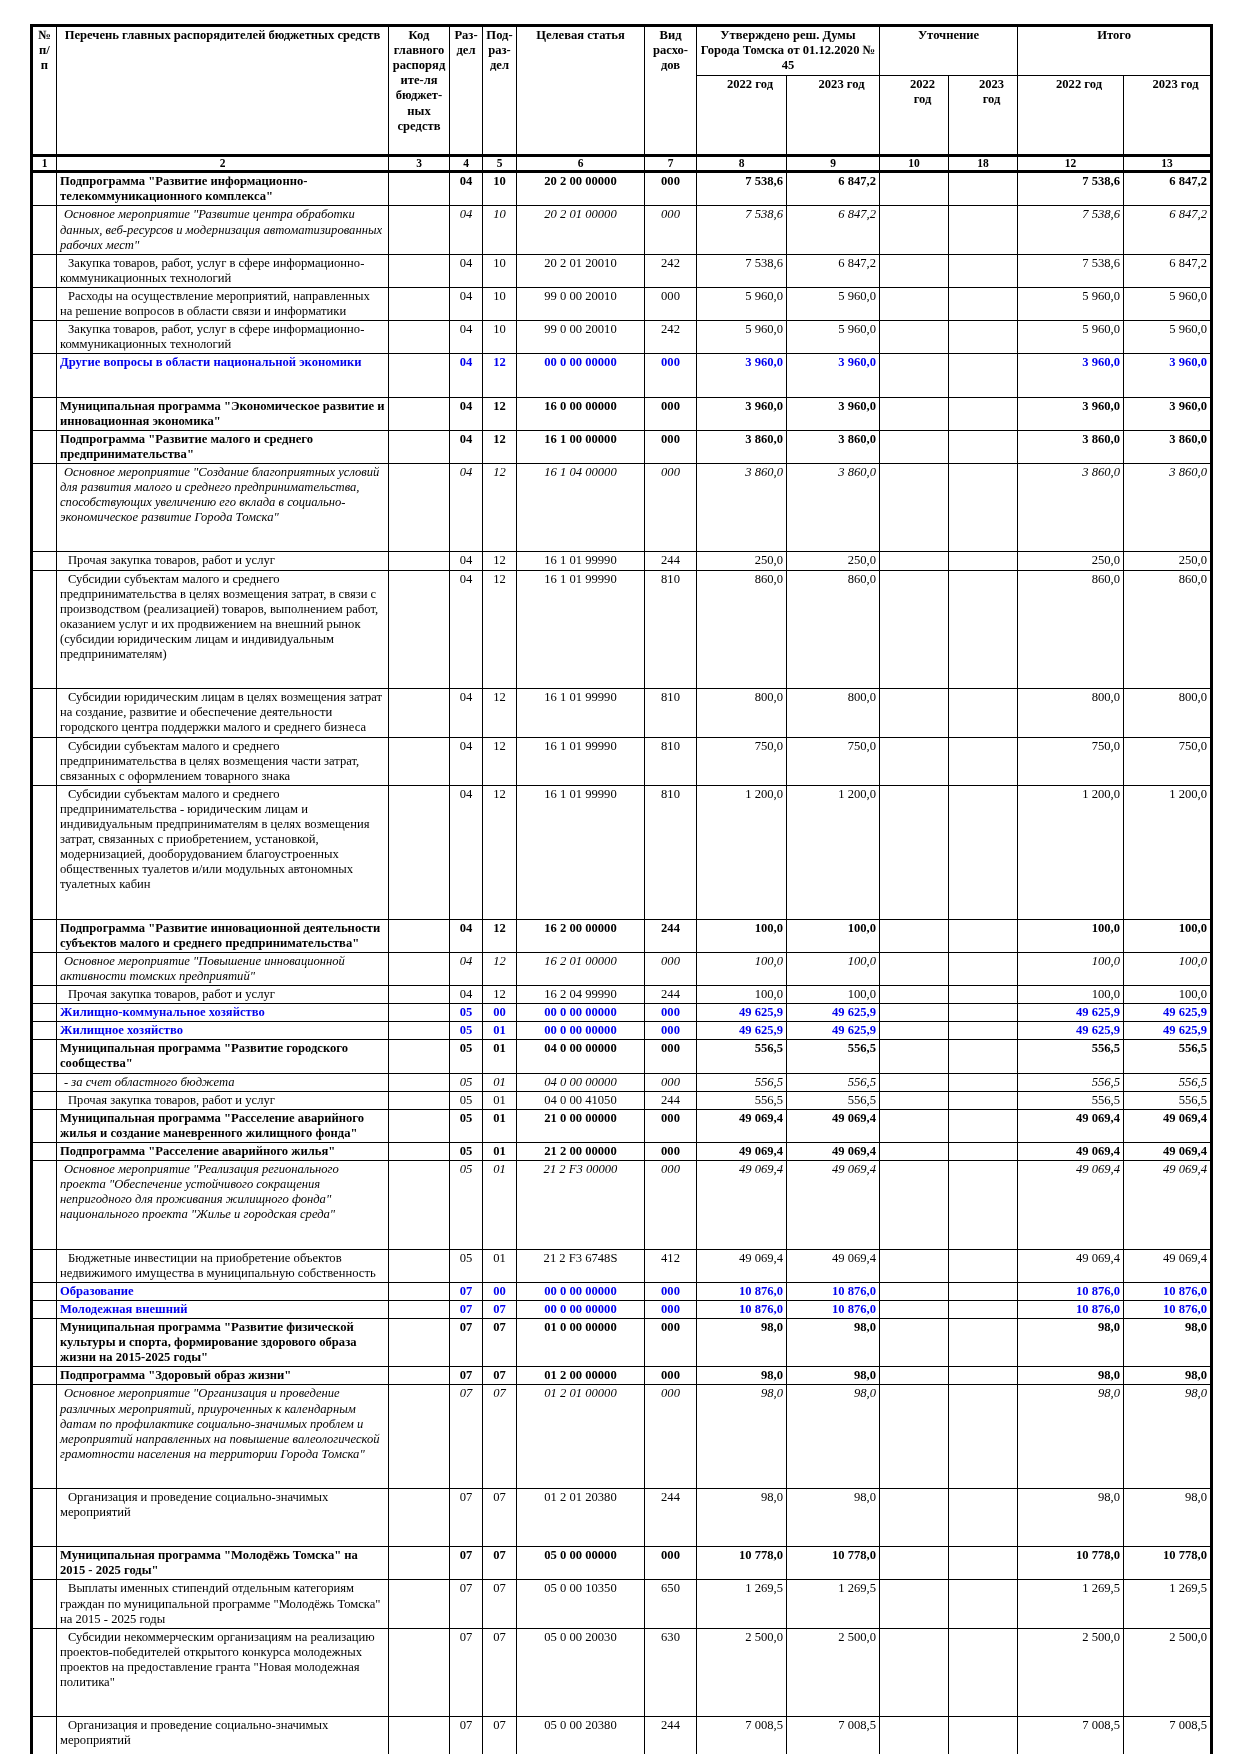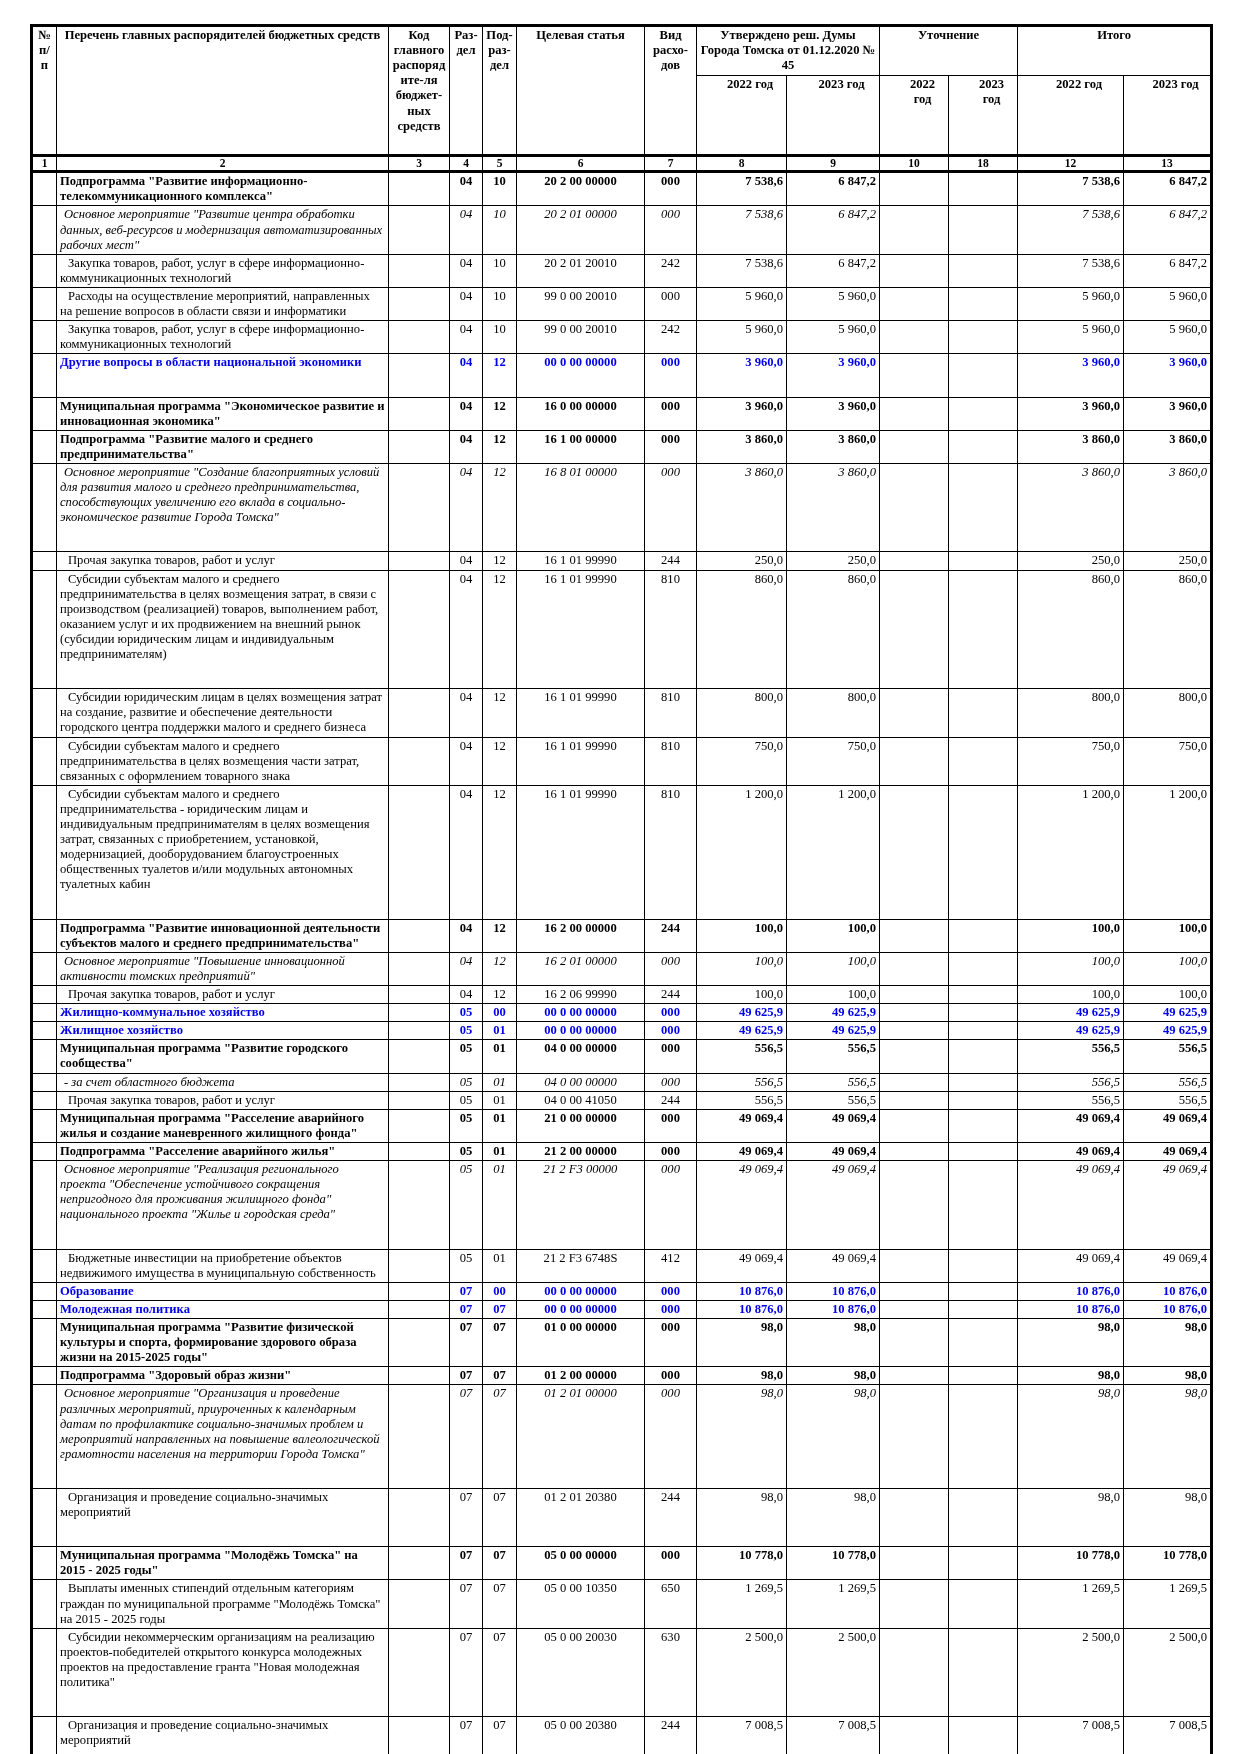--- a/index.html
+++ b/index.html
@@ -239,21 +239,21 @@
           <td class="c-amt"></td>
           <td class="c-amt">3 860,0</td>
           <td class="c-amt">3 860,0</td>
         </tr>
         <tr class="row-italic row-tail">
           <td class="c-num"></td>
           <td class="c-name">Основное мероприятие "Создание благоприятных условий для развития малого и среднего предпринимательства, способствующих увеличению его вклада в социально-экономическое развитие Города Томска"</td>
           <td class="c-code"></td>
           <td class="c-rz">04</td>
           <td class="c-pr">12</td>
-          <td class="c-cs">16 8 01 00000</td>
+          <td class="c-cs">16 1 04 00000</td>
           <td class="c-vr">000</td>
           <td class="c-amt">3 860,0</td>
           <td class="c-amt">3 860,0</td>
           <td class="c-amt"></td>
           <td class="c-amt"></td>
           <td class="c-amt">3 860,0</td>
           <td class="c-amt">3 860,0</td>
         </tr>
         <tr class="row-normal">
           <td class="c-num"></td>
@@ -359,21 +359,21 @@
           <td class="c-amt"></td>
           <td class="c-amt">100,0</td>
           <td class="c-amt">100,0</td>
         </tr>
         <tr class="row-normal">
           <td class="c-num"></td>
           <td class="c-name">Прочая закупка товаров, работ и услуг</td>
           <td class="c-code"></td>
           <td class="c-rz">04</td>
           <td class="c-pr">12</td>
-          <td class="c-cs">16 2 06 99990</td>
+          <td class="c-cs">16 2 04 99990</td>
           <td class="c-vr">244</td>
           <td class="c-amt">100,0</td>
           <td class="c-amt">100,0</td>
           <td class="c-amt"></td>
           <td class="c-amt"></td>
           <td class="c-amt">100,0</td>
           <td class="c-amt">100,0</td>
         </tr>
         <tr class="row-section">
           <td class="c-num"></td>
@@ -520,21 +520,21 @@
           <td class="c-vr">000</td>
           <td class="c-amt">10 876,0</td>
           <td class="c-amt">10 876,0</td>
           <td class="c-amt"></td>
           <td class="c-amt"></td>
           <td class="c-amt">10 876,0</td>
           <td class="c-amt">10 876,0</td>
         </tr>
         <tr class="row-section">
           <td class="c-num"></td>
-          <td class="c-name">Молодежная политика</td>
+          <td class="c-name">Молодежная внешний</td>
           <td class="c-code"></td>
           <td class="c-rz">07</td>
           <td class="c-pr">07</td>
           <td class="c-cs">00 0 00 00000</td>
           <td class="c-vr">000</td>
           <td class="c-amt">10 876,0</td>
           <td class="c-amt">10 876,0</td>
           <td class="c-amt"></td>
           <td class="c-amt"></td>
           <td class="c-amt">10 876,0</td>

